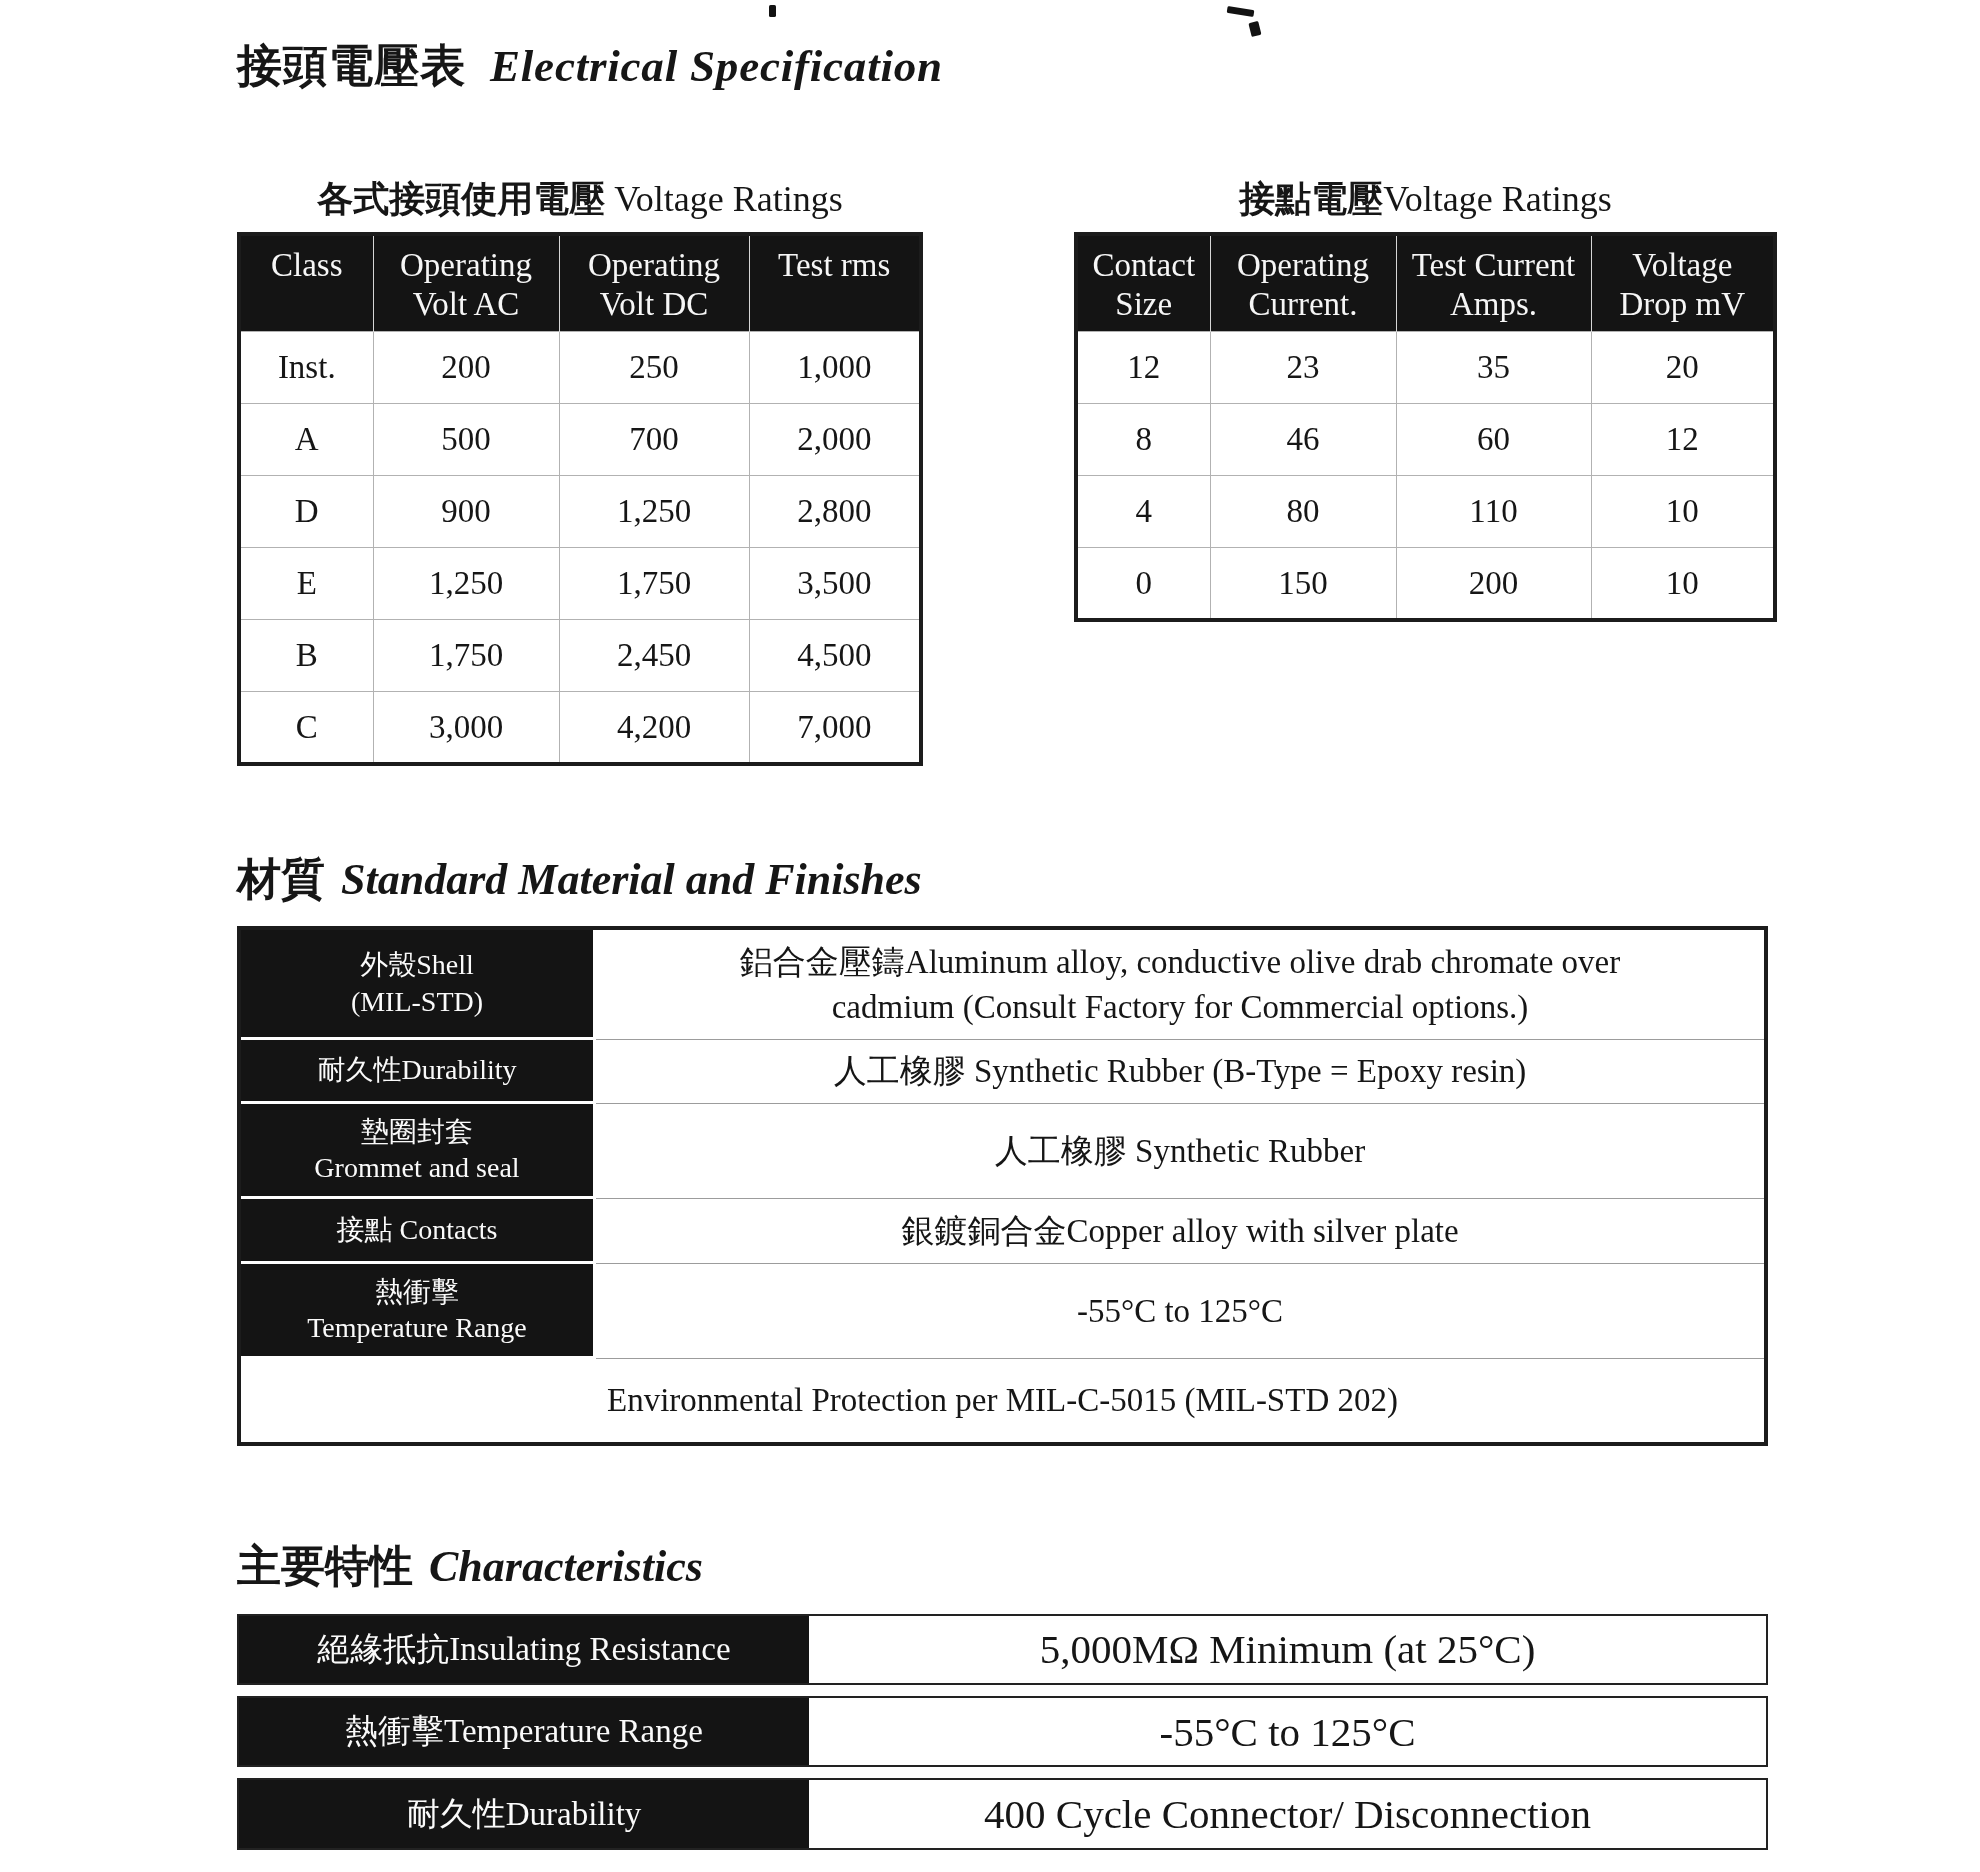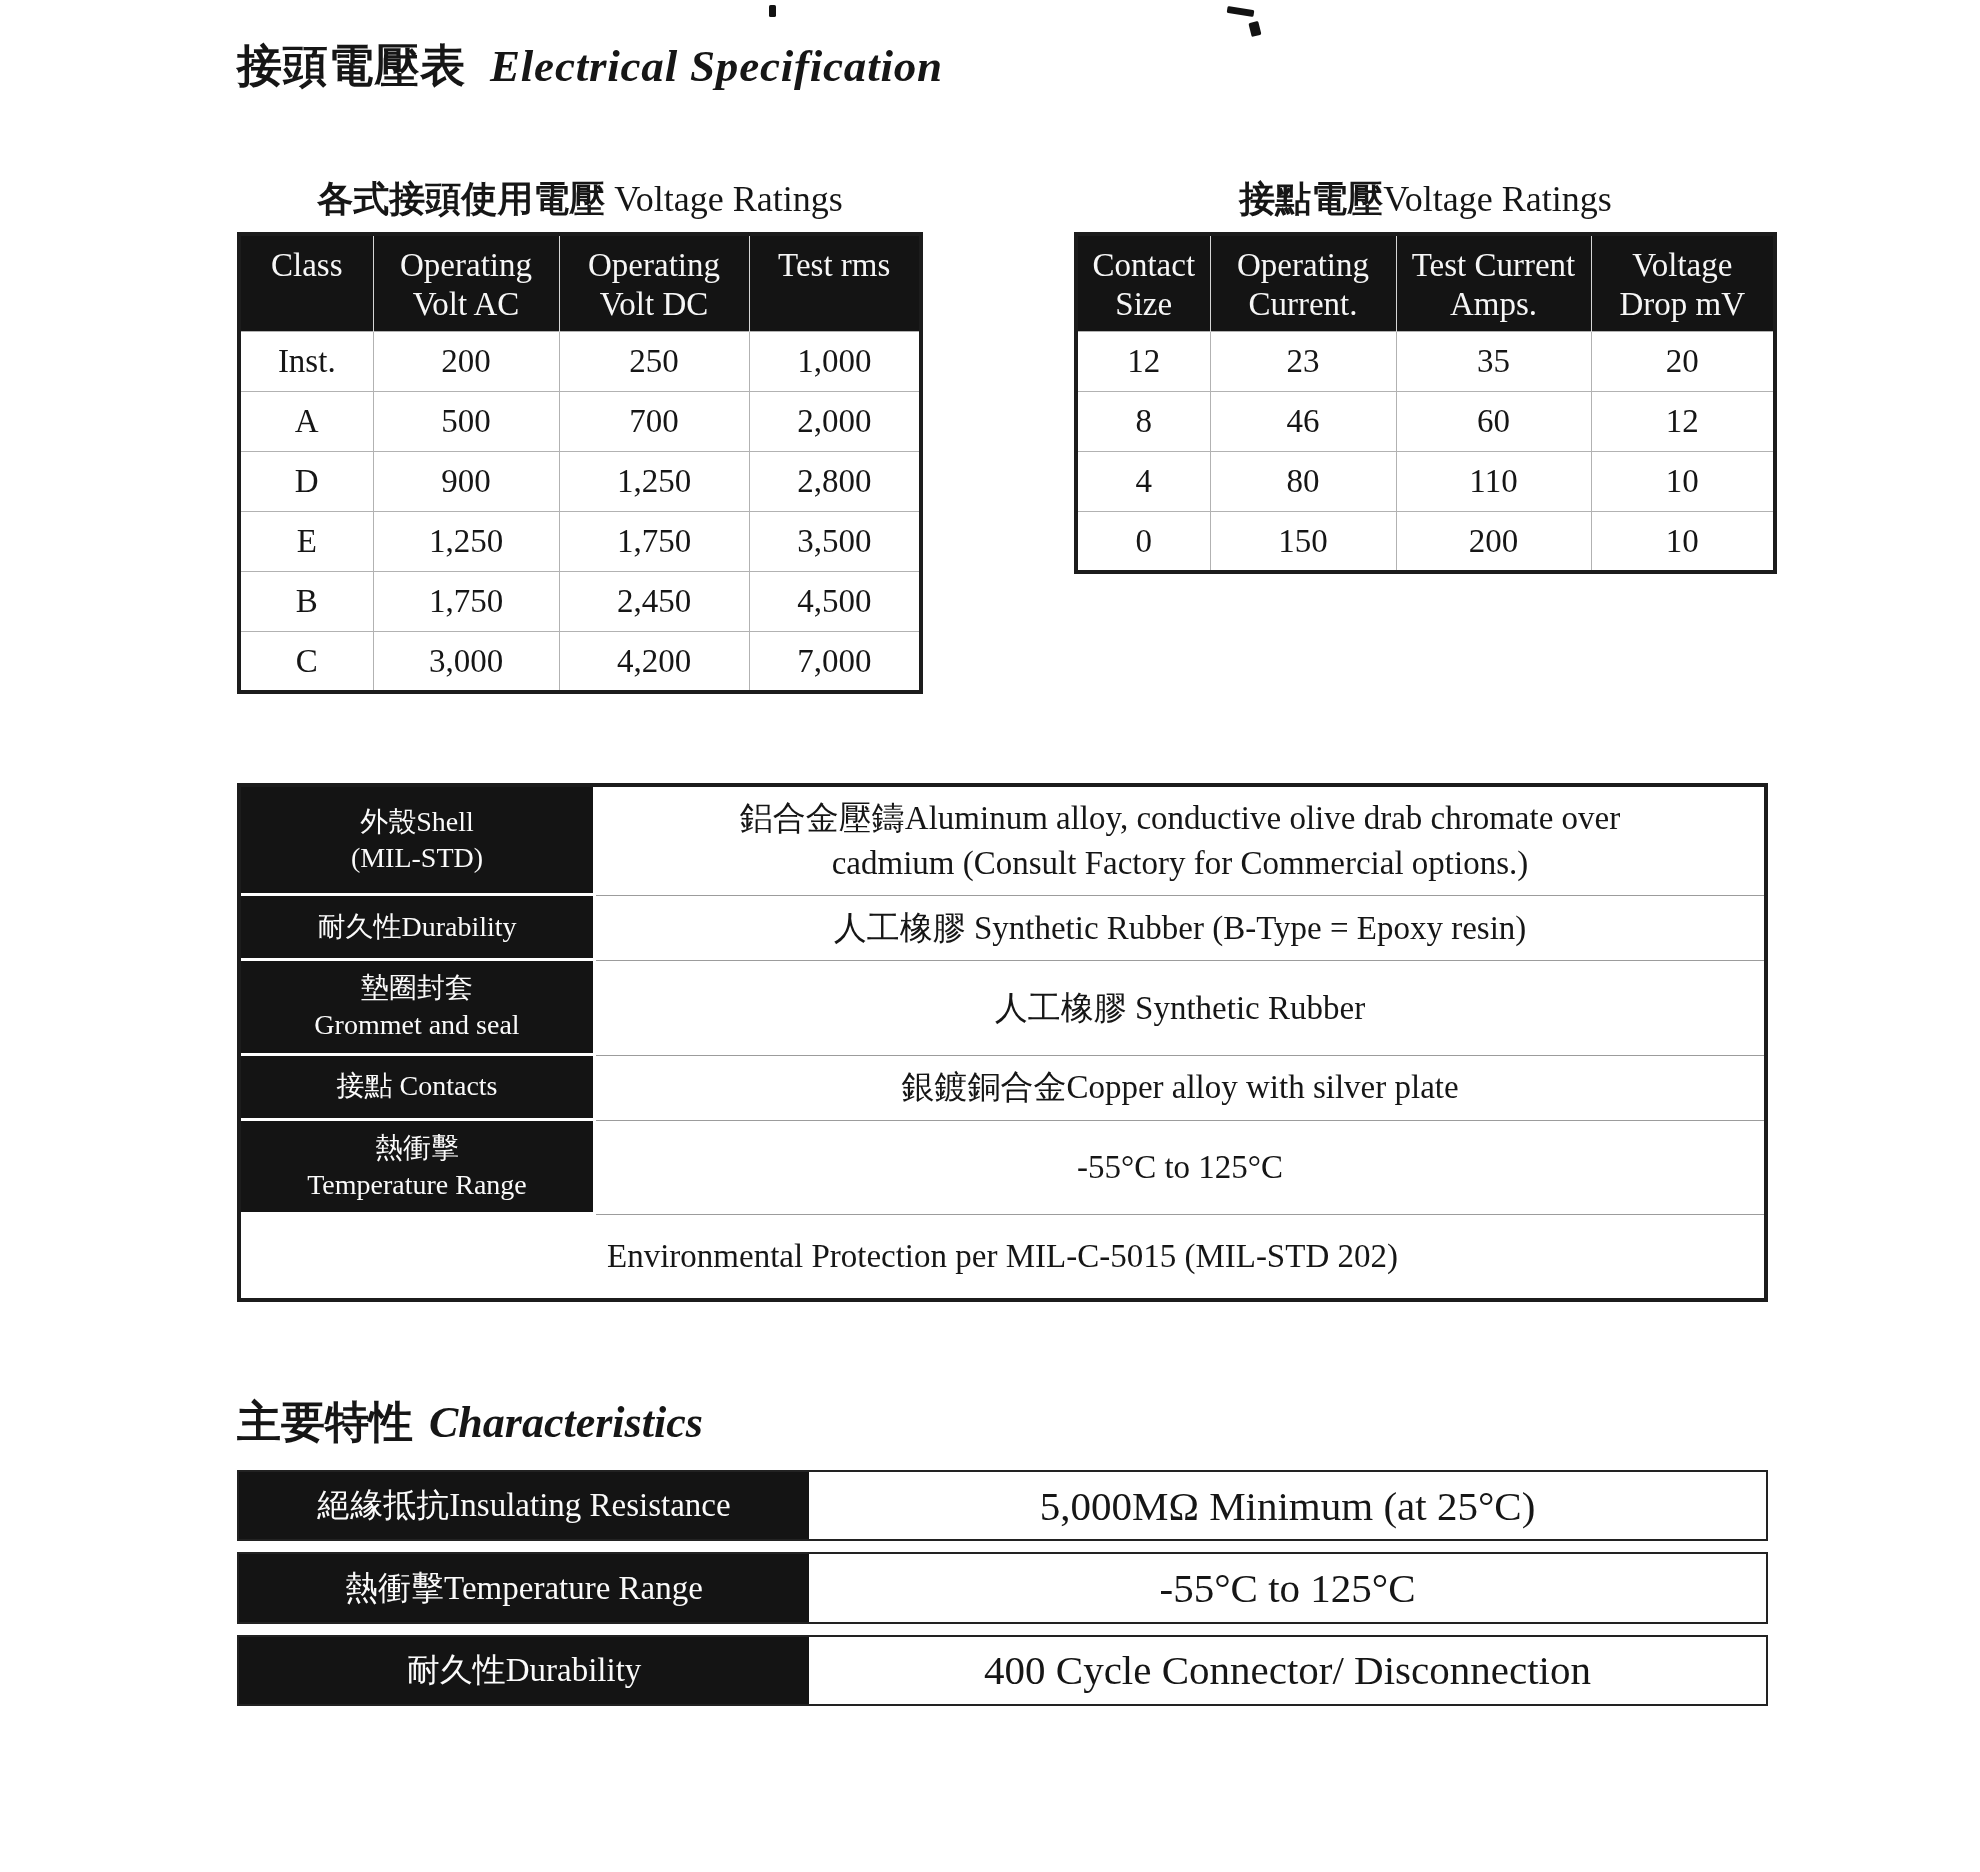--- a/index.html
+++ b/index.html
@@ -28,21 +28,21 @@
   .rating-table { border-collapse:collapse; border:4px solid #1c1c1c; table-layout:fixed; background:#ffffff; }
   .rating-table th {
     background:#141414; color:#f6f6f6; font-weight:normal;
     font-size:33px; line-height:1.2; padding:9.6px 1.6px 6.4px 1.6px;
     white-space:pre-line; vertical-align:top; height:83px;
     border-right:1.6px solid #d6d6d6;
   }
   .rating-table th:last-child { border-right:none; }
   .rating-table td {
     border:0.8px solid #b2b2b2; text-align:center;
-    font-size:33px; height:60px; vertical-align:middle;
+    font-size:33px; height:72px; vertical-align:middle;
   }
 
   .section-heading { font-size:44px; font-weight:bold; line-height:1.15; margin-bottom:21px; }
   .heading-en { font-style:italic; margin-left:16px; }
 
   .material-section { margin-top:89px; }
   .material-table { width:1531px; border:4px solid #1c1c1c; background:#ffffff; }
   .m-row { display:flex; }
   .m-label {
     width:355px; background:#141414; color:#fafafa;
@@ -194,20 +194,21 @@
             <td>200</td>
             <td>10</td>
           </tr>
         </tbody>
       </table>
     </div>
 
   </div>
 
   <div class="material-section">
+    <h2 class="section-heading"><span>材質</span><span class="heading-en">Standard Material and Finishes</span></h2>
     <div class="material-table">
       <div class="m-row">
         <div class="m-label">外殼Shell
 (MIL-STD)</div>
         <div class="m-value">鋁合金壓鑄Aluminum alloy, conductive olive drab chromate over
 cadmium (Consult Factory for Commercial options.)</div>
       </div>
       <div class="m-row">
         <div class="m-label">耐久性Durability</div>
         <div class="m-value">人工橡膠 Synthetic Rubber  (B-Type = Epoxy resin)</div>

